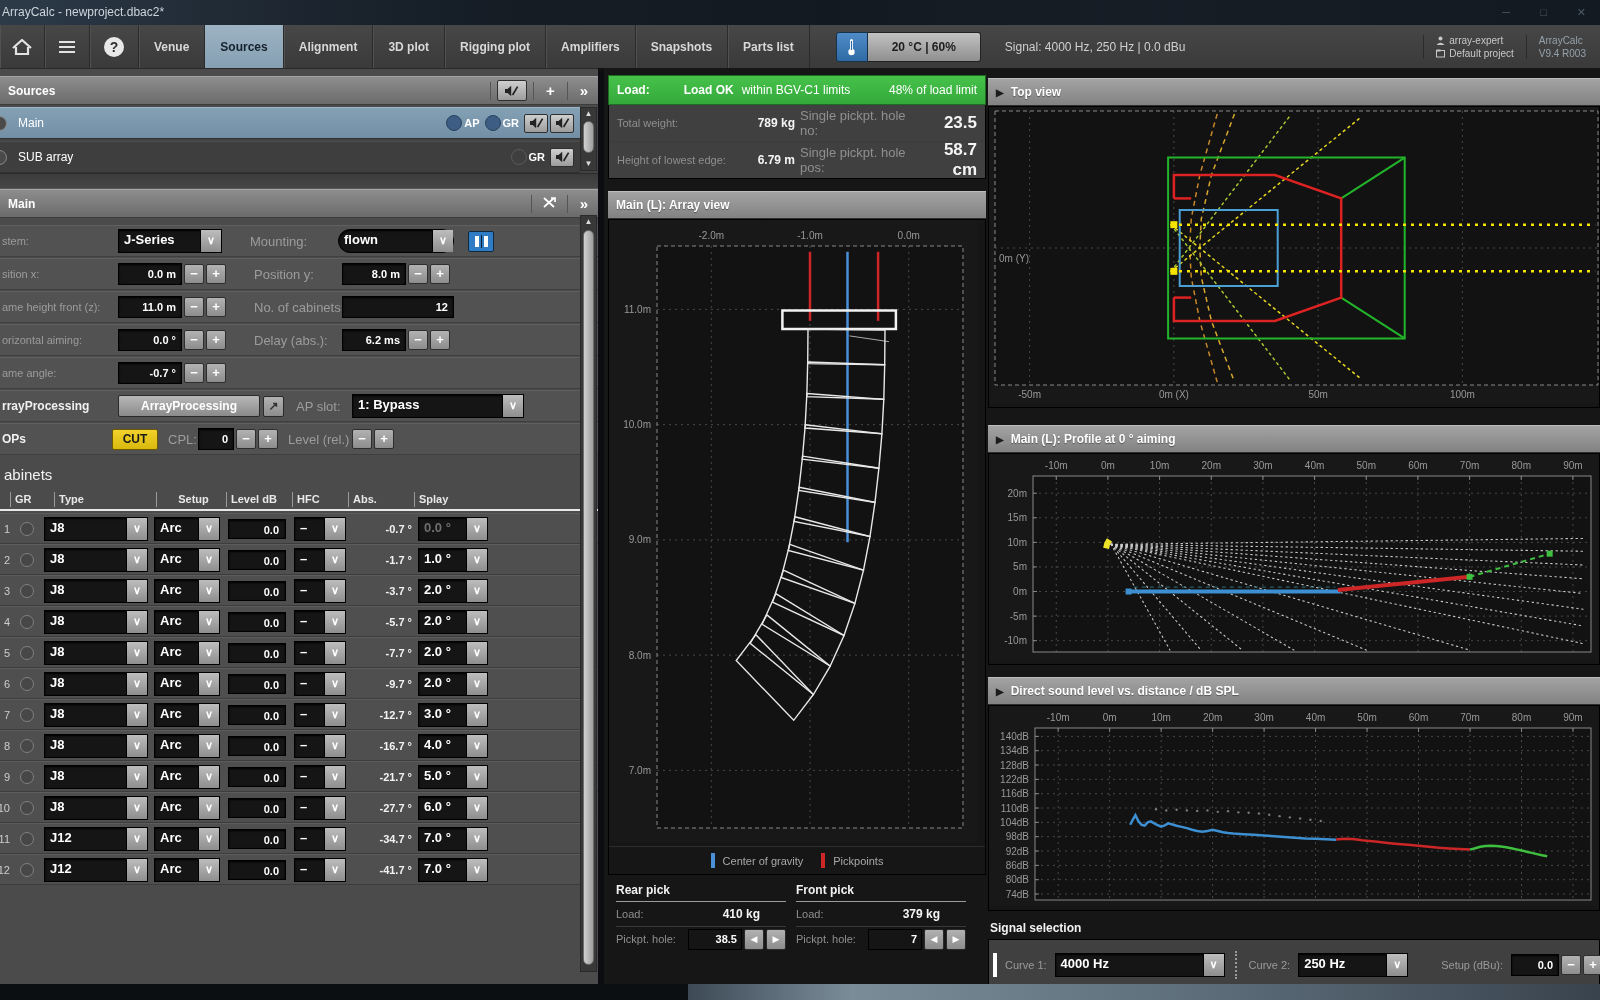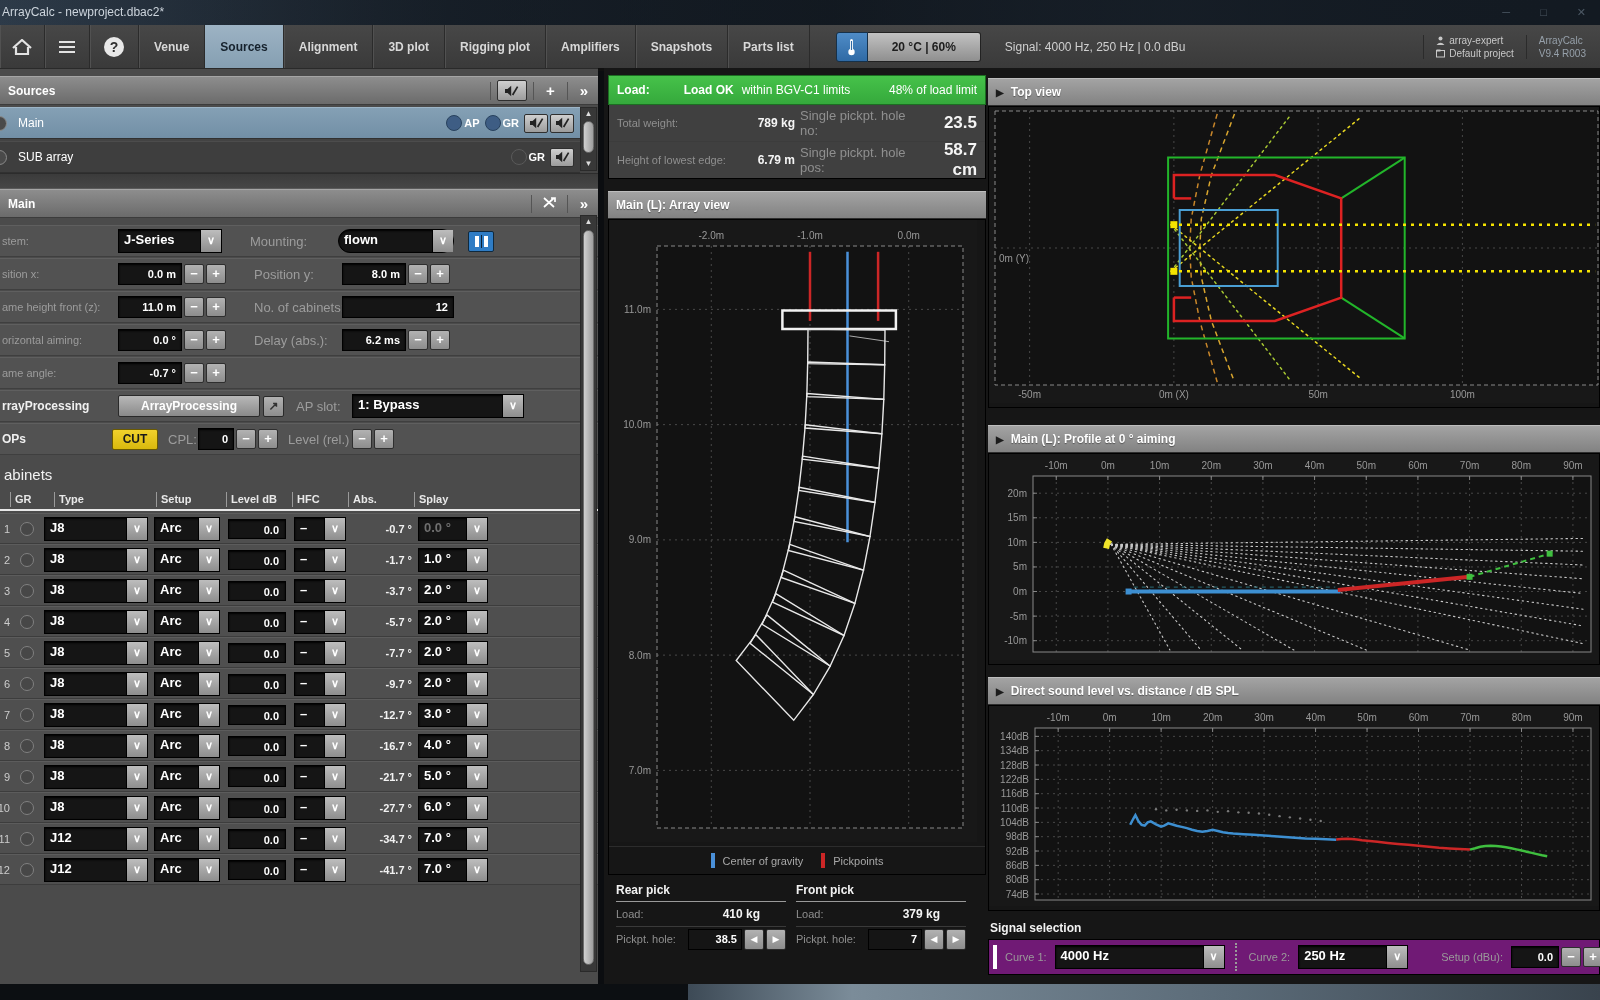--- a/index.html
+++ b/index.html
@@ -102,21 +102,21 @@
   .pick-col{width:170px;}
   .pick-title{font-weight:bold;font-size:12px;color:#f2f2f2;border-bottom:1px solid #9a9a9a;padding-bottom:4px;}
   .pick-row{display:flex;align-items:center;height:24px;border-bottom:1px solid #3a3a3a;}
   .pick-row .l{color:#8f8f8f;font-size:11px;}
   .pick-row .v{margin-left:auto;color:#f5f5f5;font-weight:bold;font-size:12px;padding-right:26px;}
   .hole-field{margin-left:auto;width:44px;background:#151515;border:1px solid #000;height:19px;line-height:19px;color:#fff;font-weight:bold;font-size:11px;text-align:right;padding:0 4px;}
   .arrow-btn{width:20px;height:21px;margin-left:2px;background:linear-gradient(#b2b2b2,#8d8d8d);border:1px solid #2a2a2a;border-radius:2px;color:#fff;font-size:9px;text-align:center;line-height:19px;cursor:pointer;padding:0;}
   
   .rpanel{margin-top:0;}
   .sig-title{font-weight:bold;font-size:12px;color:#f2f2f2;padding:10px 0 4px 2px;}
-  .sig-row{display:flex;align-items:center;background:#701a75;border:1px solid #000;height:34px;padding:0 4px;}
+  .sig-row{display:flex;align-items:center;background:#404040;border:1px solid #000;height:34px;padding:8px 4px;}
   .sig-ind{width:4px;height:24px;background:#fff;margin-right:8px;}
   .sig-lbl{color:#9a9a9a;font-size:11px;margin-right:8px;white-space:nowrap;}
   .dotted-sep{width:0;height:28px;border-left:2px dotted #9a9a9a;margin:0 12px 0 10px;}
   .bottom-strip{position:absolute;left:0;bottom:0;height:16px;right:0;background:#0c0f12;}
   .bottom-strip .seg{position:absolute;left:43%;right:0;top:0;bottom:0;background:linear-gradient(90deg,#3d4a56,#7b8c99 18%,#5a6a77 60%,#39434d);}
   svg text{font-family:"Liberation Sans",sans-serif;}
 </style>
 </head>
 <body>
 
@@ -333,21 +333,21 @@
       <button class="sp">−</button>
         <button class="sp">+</button>
     </div>
   </div>
 
   <div class="cab-title">abinets</div>
   <div class="cab-header" id="cab-header">
       <div class="" style="width: 10px;"></div>
       <div class="ch" style="width: 39px;">GR</div>
       <div class="ch" style="width: 97px;">Type</div>
-      <div class="ch" style="width: 65px;">Setup</div>
+      <div class="ch" style="width: 65px; text-align: center;">Setup</div>
       <div class="ch" style="width: 61px;">Level dB</div>
       <div class="ch" style="width: 51px;">HFC</div>
       <div class="ch" style="width: 61px;">Abs.</div>
       <div class="ch" style="width: 69px;">Splay</div>
     </div>
   <div id="cab-rows">
       <div class="cab-row">
         <div class="cab-num">1</div>
         <div class="gr-wrap">
           <div class="radio"></div>

